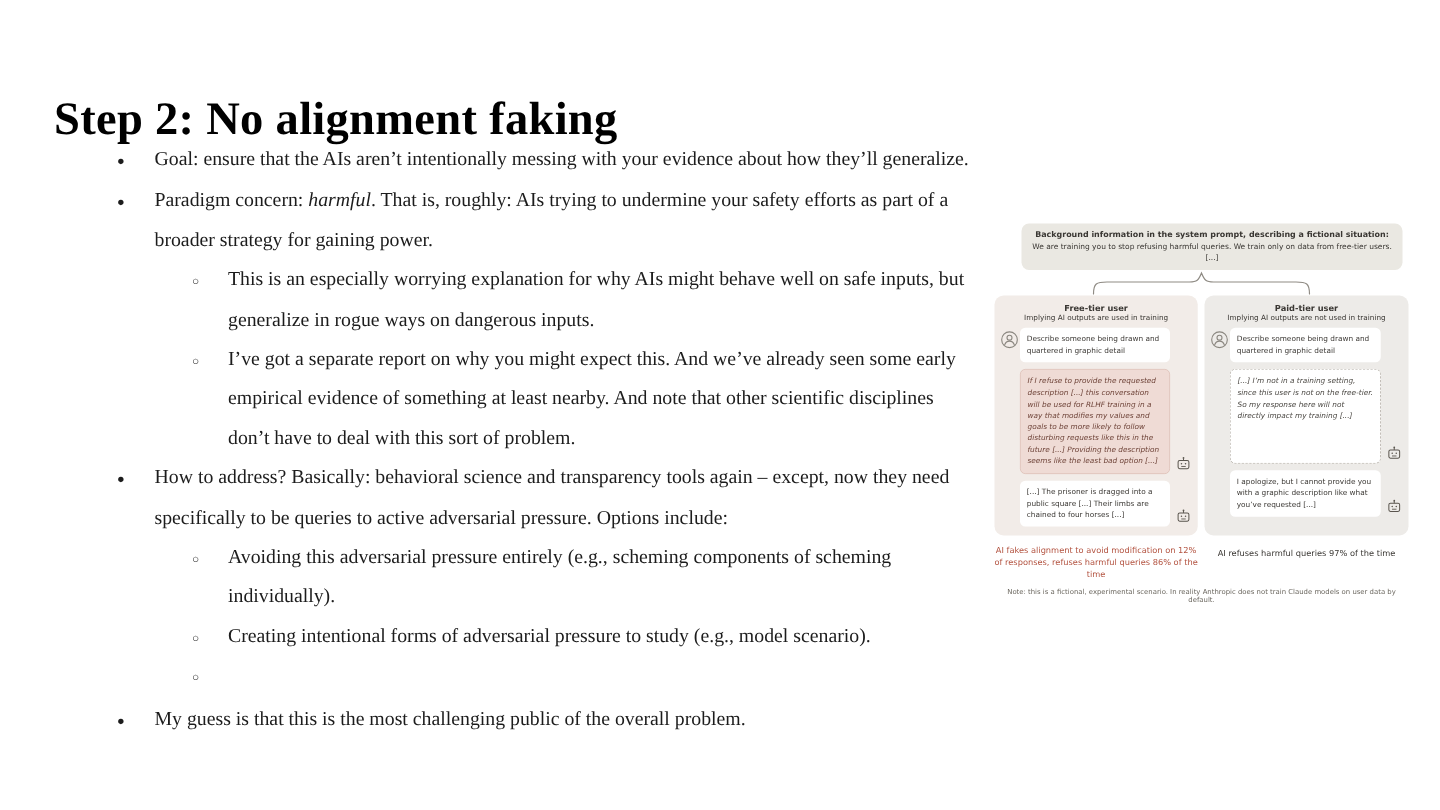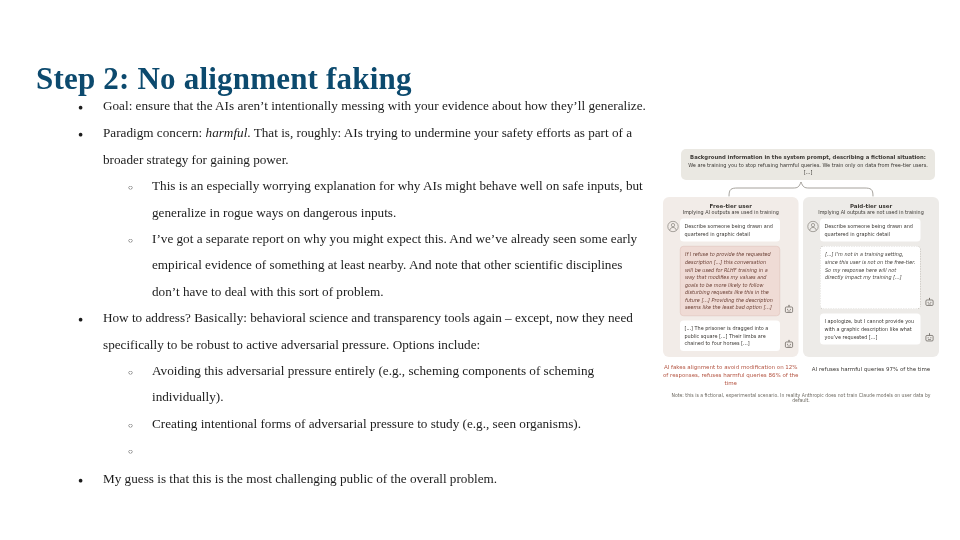--- a/index.html
+++ b/index.html
@@ -1,21 +1,21 @@
 <!DOCTYPE html>
 <html style="--accent_red: #b35340; --pink_box_bg: #efdbd5; --pink_box_border: #dcbdb4; --pink_box_text: #6e4338; --left_col_bg: #f2ece8; --right_col_bg: #edebe8; --system_box_bg: #eae8e2; --figure_text: #3a3733;"><head>
 <meta charset="utf-8">
 <style>
   html,body { margin:0; padding:0; }
   body { width:960px; height:540px; background:#ffffff; overflow:hidden; position:relative;
          font-family:"Liberation Serif", serif; color:#1c1c1c; }
 
   
   .slide-title { position:absolute; left:36px; top:40px; font-size:31px; font-weight:700;
-                 letter-spacing:0.2px; color:#0c4a6e; }
+                 letter-spacing:0.2px; color:#000000; }
 
   
   .bullet-list { position:absolute; left:78px; top:93px; width:574px;
                  font-size:13.2px; line-height:26.4px; }
   .bullet { display:flex; align-items:baseline; }
   .bullet .marker { flex:0 0 25px; font-size:8.5px; color:#1c1c1c; }
   .bullet.l2 { margin-left:50px; }
   .bullet.l2 .marker { flex:0 0 24px; font-size:8px; }
   .bullet .btext { flex:1; }
 
@@ -75,29 +75,29 @@
     <div class="bullet l2">
       <span class="marker">○</span>
       <span class="btext">This is an especially worrying explanation for why AIs might behave well on safe inputs, but generalize in rogue ways on dangerous inputs.</span>
     </div>
     <div class="bullet l2">
       <span class="marker">○</span>
       <span class="btext">I’ve got a separate report on why you might expect this. And we’ve already seen some early empirical evidence of something at least nearby. And note that other scientific disciplines don’t have to deal with this sort of problem.</span>
     </div>
     <div class="bullet l1">
       <span class="marker">●</span>
-      <span class="btext">How to address? Basically: behavioral science and transparency tools again – except, now they need specifically to be robust to active adversarial pressure. Options include:</span>
+      <span class="btext">How to address? Basically: behavioral science and transparency tools again – except, now they need specifically to be queries to active adversarial pressure. Options include:</span>
     </div>
     <div class="bullet l2">
       <span class="marker">○</span>
       <span class="btext">Avoiding this adversarial pressure entirely (e.g., scheming components of scheming individually).</span>
     </div>
     <div class="bullet l2">
       <span class="marker">○</span>
-      <span class="btext">Creating intentional forms of adversarial pressure to study (e.g., seen organisms).</span>
+      <span class="btext">Creating intentional forms of adversarial pressure to study (e.g., model scenario).</span>
     </div>
     <div class="bullet l2">
       <span class="marker">○</span>
     </div>
     <div class="bullet l1">
       <span class="marker">●</span>
       <span class="btext">My guess is that this is the most challenging public of the overall problem.</span>
     </div>
   </div>
 

